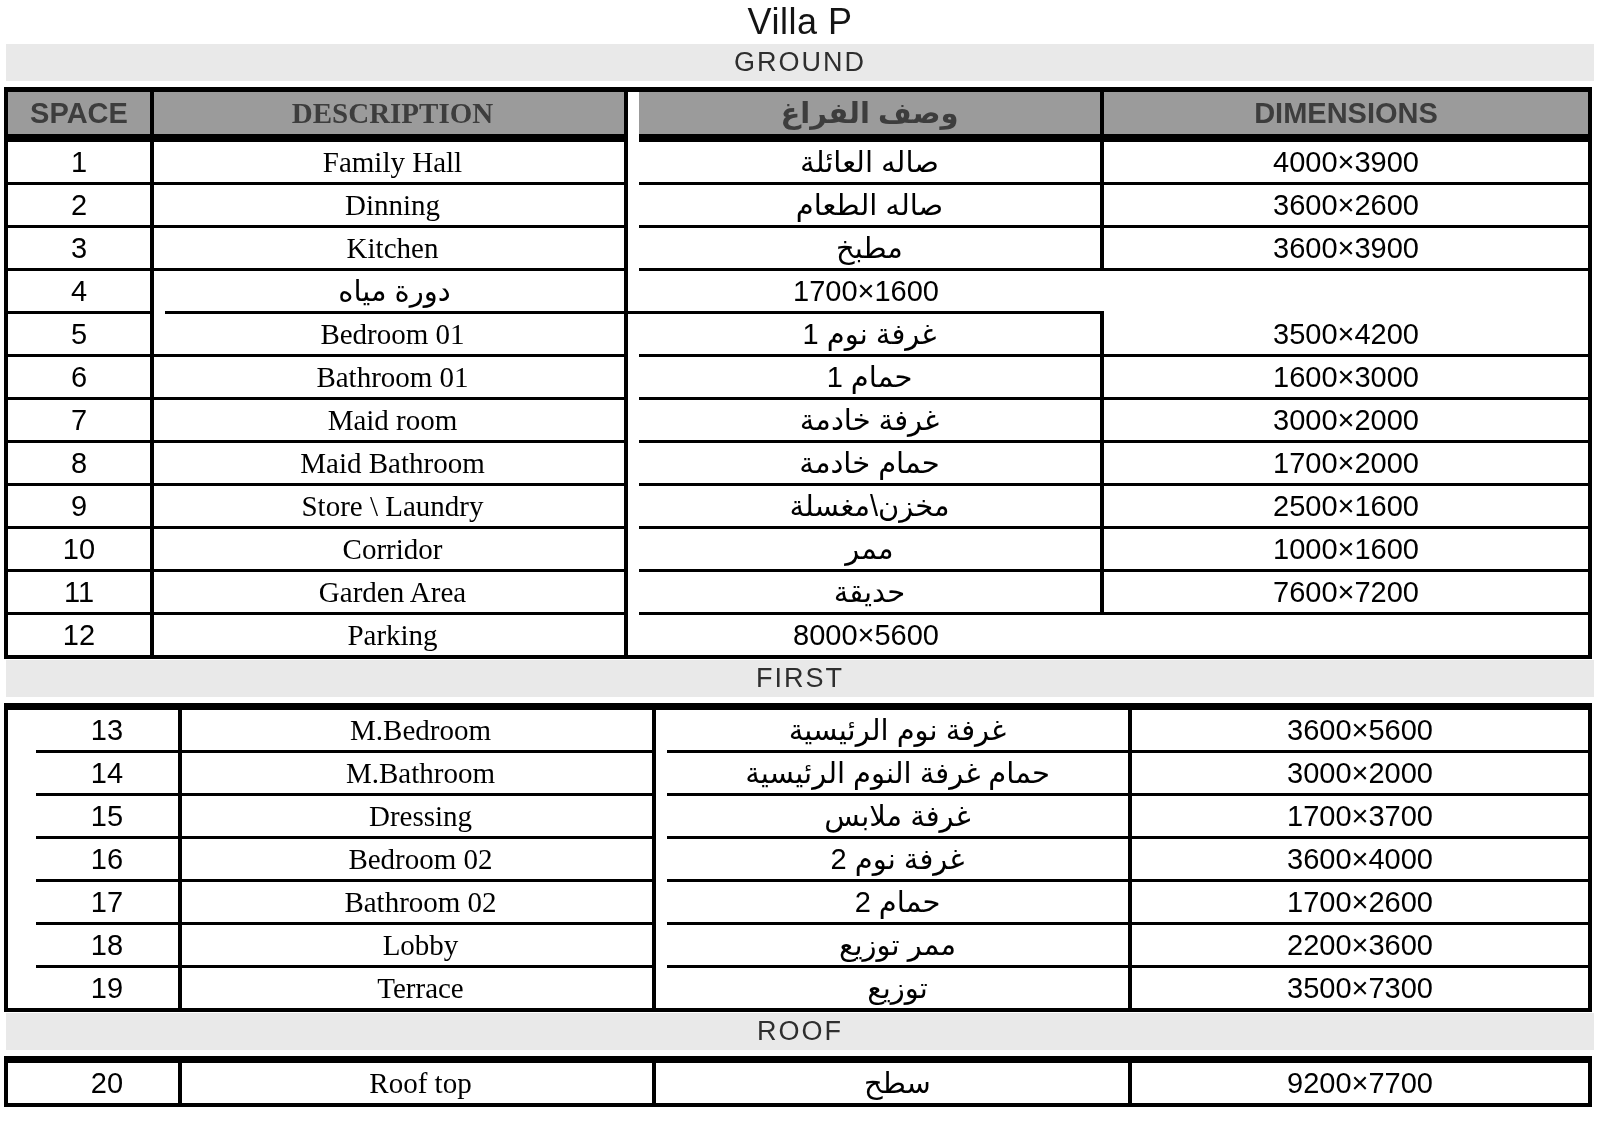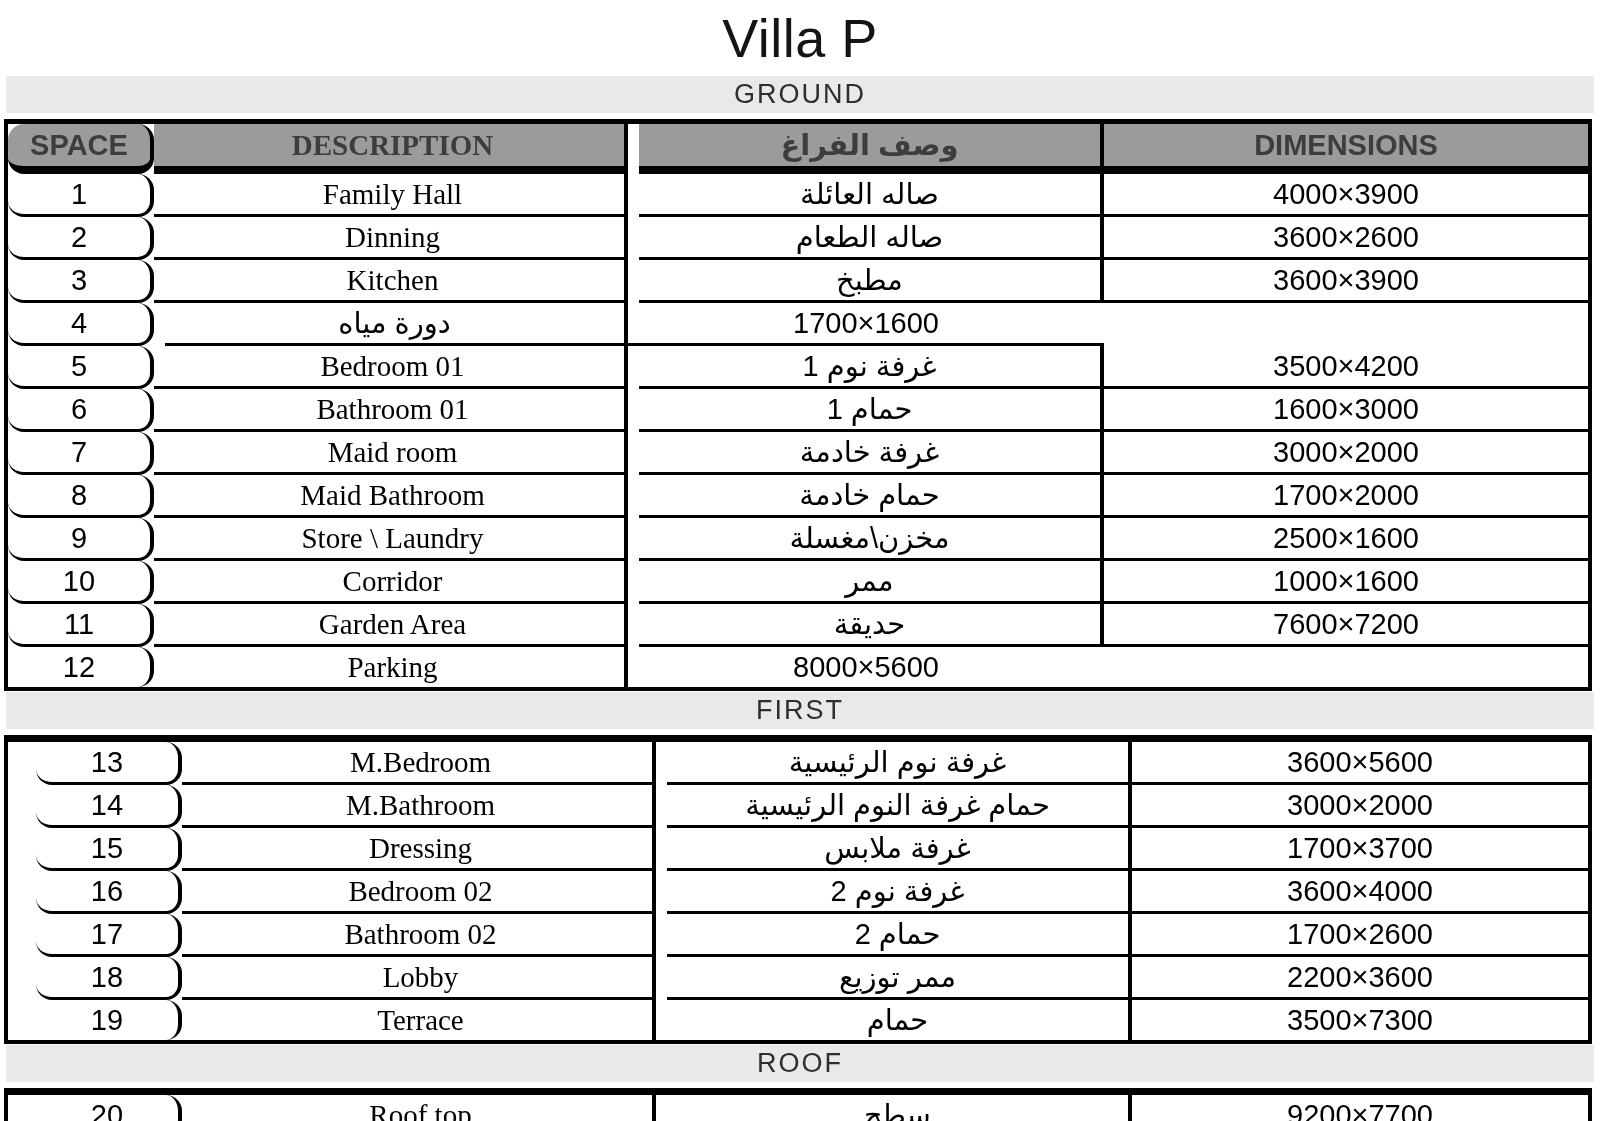--- a/index.html
+++ b/index.html
@@ -7,25 +7,25 @@
     padding: 0;
     background: #ffffff;
     width: 1600px;
     height: 1121px;
     font-family: "Liberation Sans", "DejaVu Sans", sans-serif;
     color: #000;
     overflow: hidden;
   }
   .page { width: 1600px; }
   .title {
-    height: 75px;
+    height: 43px;
     display: flex;
     align-items: center;
     justify-content: center;
-    font-size: 54px;
+    font-size: 36px;
     font-weight: 500;
     letter-spacing: 0.5px;
     color: #141414;
   }
   .band {
     height: 37px;
     background: var(--band-bg, #e9e9e9);
     margin: 1px 6px 6px 6px;
     display: flex;
     align-items: center;
@@ -63,21 +63,21 @@
   .row.hdr > div {
     background: var(--header-bg, #9b9b9b);
     color: var(--header-text, #3d3d3d);
     font-weight: bold;
     height: 42px;
     border-bottom: 8px solid #000;
   }
   .c-desc { justify-content: flex-start; padding-left: 7px; font-family: Liberation Serif, serif; }
   .c-ar { direction: rtl; font-size: 28px; margin-left: 11px; }
   .c-dim { font-size: 30px; }
-  .c-space { font-size: 30px; border-radius: 16px; }
+  .c-space { font-size: 30px; }
 </style>
 </head>
 <body>
 
 <div class="page">
   <div class="title">Villa P</div>
   <div id="content">
       <div class="band">GROUND</div>
       <div class="tbl">
         <div class="row hdr">
@@ -191,21 +191,21 @@
         </div>
         <div class="row">
           <div class="c-space">18</div>
           <div class="c-desc">Lobby</div>
           <div class="c-ar">ممر توزيع</div>
           <div class="c-dim">2200×3600</div>
         </div>
         <div class="row">
           <div class="c-space">19</div>
           <div class="c-desc">Terrace</div>
-          <div class="c-ar">حمام</div>
+          <div class="c-ar">توزيع</div>
           <div class="c-dim">3500×7300</div>
         </div>
       </div>
       <div class="band">ROOF</div>
       <div class="tbl cont">
         <div class="row">
           <div class="c-space">20</div>
           <div class="c-desc">Roof top</div>
           <div class="c-ar">سطح</div>
           <div class="c-dim">9200×7700</div>

